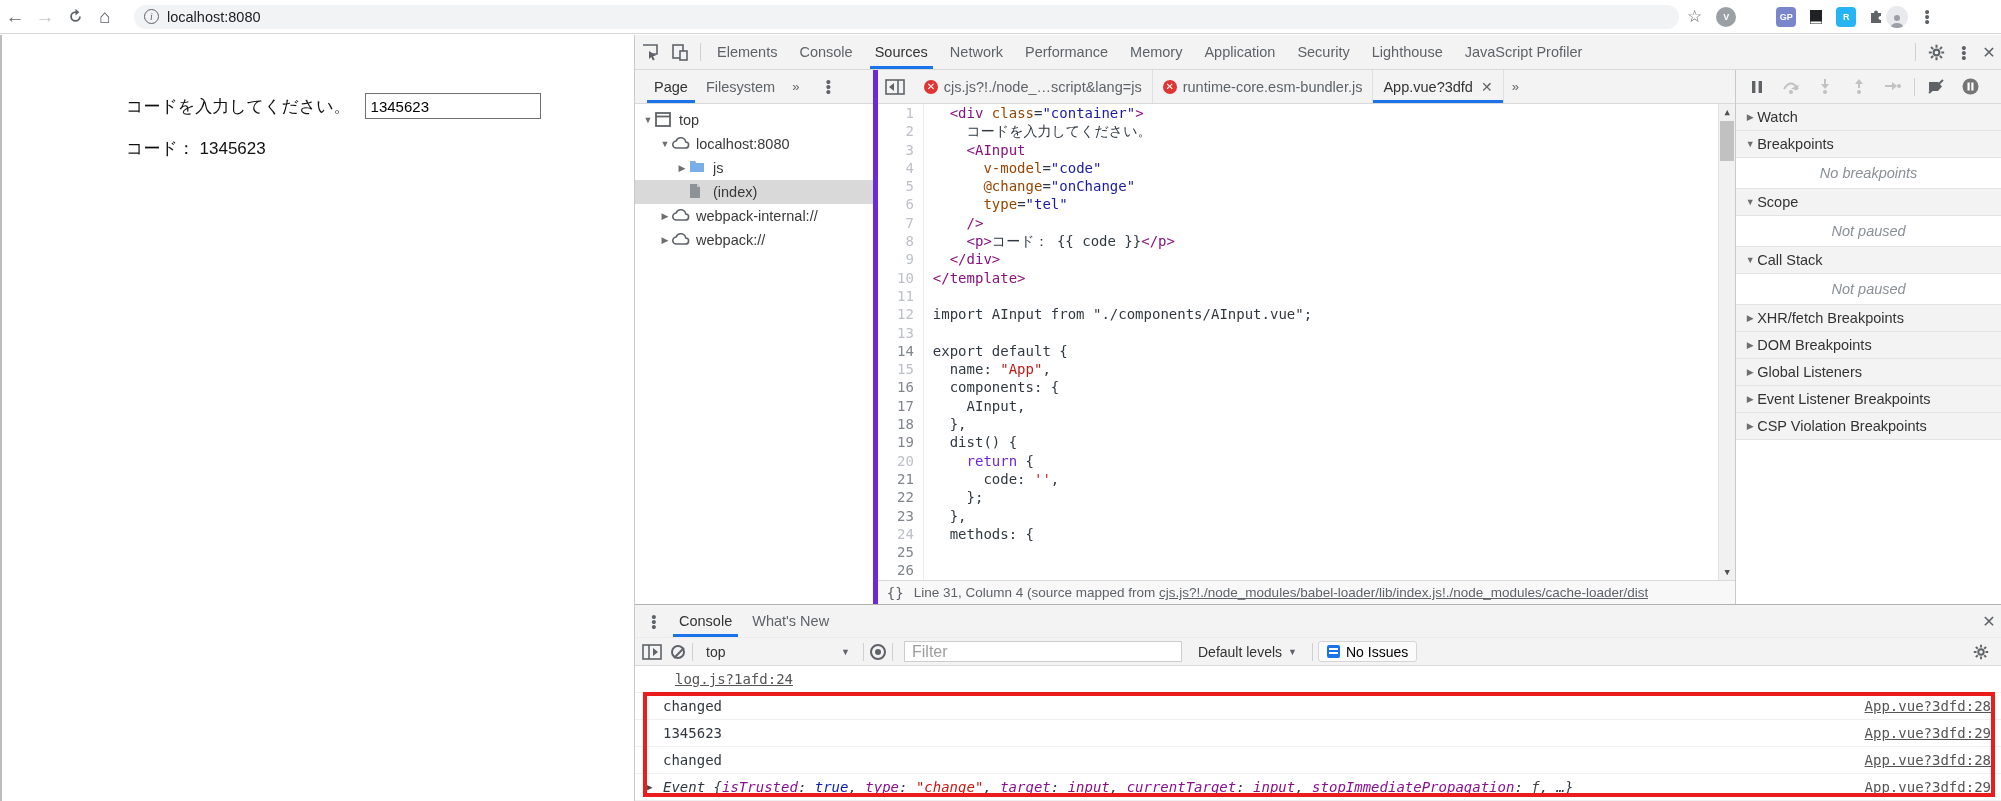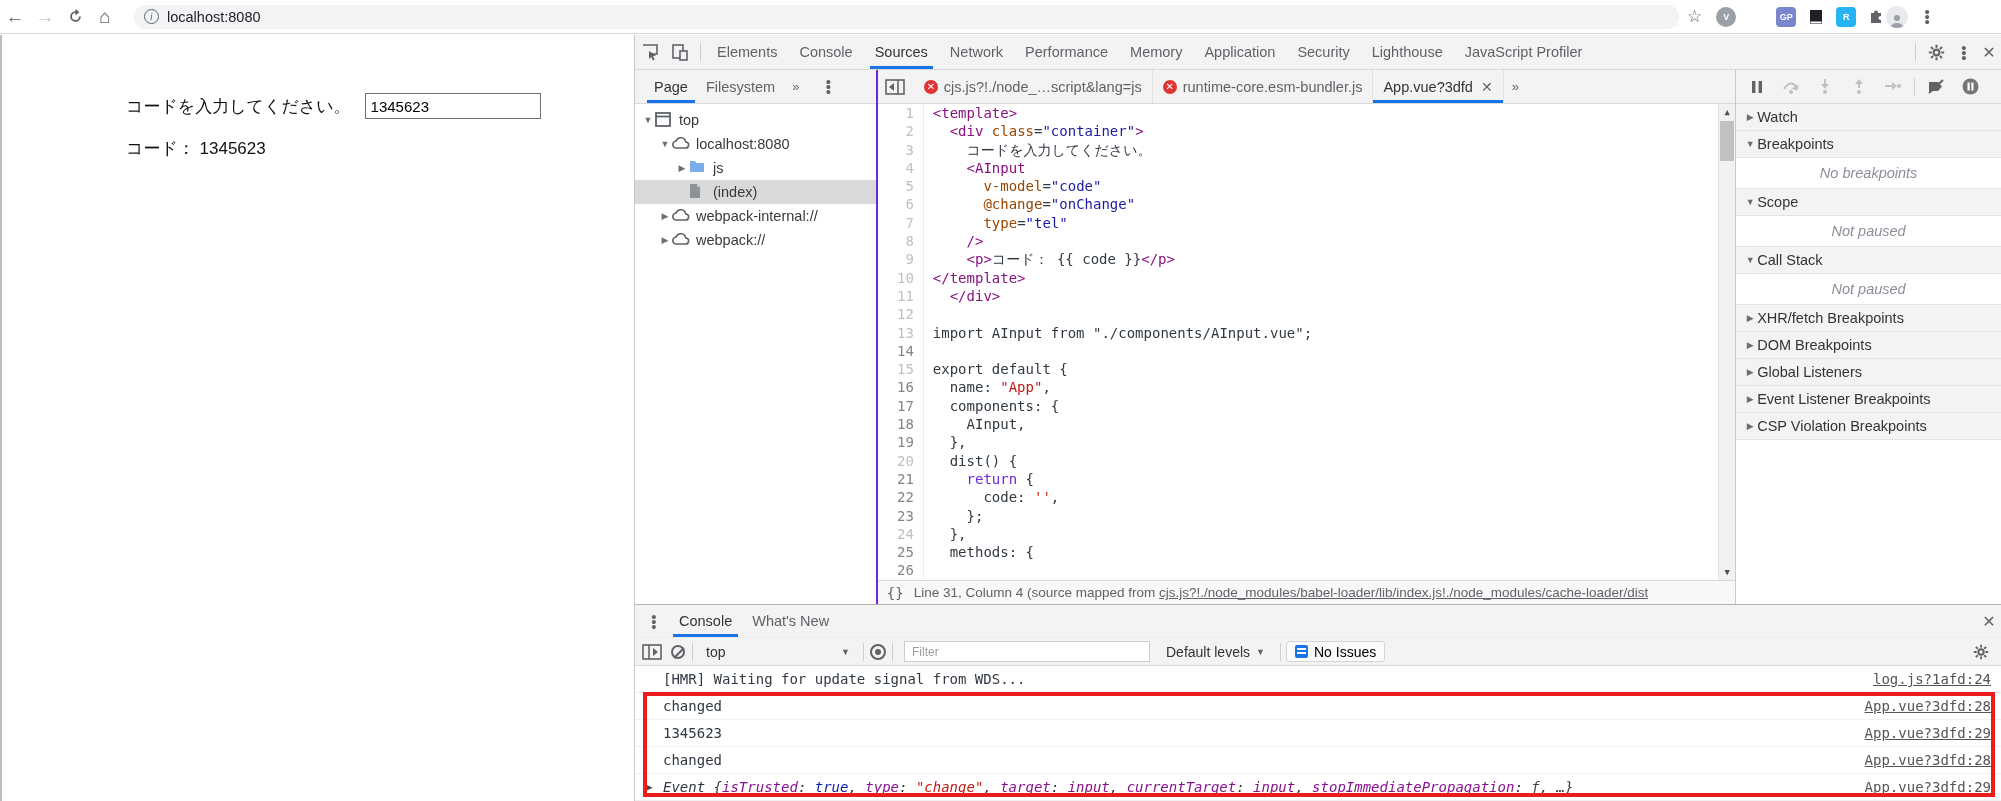--- a/index.html
+++ b/index.html
@@ -45,21 +45,21 @@
   .vdiv { width:1px; height:18px; background:#d0d0d0; margin:0 5px; }
   #dt-tabbar-tabs { display:flex; height:100%; align-items:stretch; }
   .dt-tab { padding:0 11px; display:flex; align-items:center; font-size:14.5px; color:#5f6368; position:relative; white-space:nowrap; }
   .dt-tab.active { color:#333; }
   .dt-tab.active::after { content:""; position:absolute; left:6px; right:6px; bottom:0; height:3px; background:#1a73e8; }
   .spacer { flex:1; }
   .close-x { font-size:16px; color:#5f6368; width:24px; text-align:center; }
 
   
   #dt-middle { height:534px; display:flex; }
-  #navigator { width:243px; border-right:2px solid #6d28d9; display:flex; flex-direction:column;justify-content:flex-end; }
+  #navigator { width:243px; border-right:5px solid #6d28d9; display:flex; flex-direction:column;justify-content:flex-end; }
   #nav-tabs { height:34px; border-bottom:1px solid #d9d9d9; display:flex; align-items:center; padding-left:10px; }
   .nav-tab { font-size:14.5px; color:#5f6368; padding:0 9px; height:100%; display:flex; align-items:center; position:relative; }
   .nav-tab.active { color:#333; }
   .nav-tab.active::after { content:""; position:absolute; left:2px; right:2px; bottom:0; height:3px; background:#1a73e8; }
   .chev2 { color:#5f6368; font-size:13px; padding:0 8px; }
   #nav-kebab { margin-left:14px; }
   #nav-tree { flex:1; background:#fff; padding-top:4px; }
   .tree-row { height:24px; display:flex; align-items:center; font-size:14.5px; color:#38393b; white-space:nowrap; }
   .tree-row.selected { background:#d9d9d9; }
   .twisty { width:14px; font-size:9px; color:#6e6e6e; text-align:center; flex:0 0 14px; }
@@ -116,21 +116,21 @@
   .con-tab { height:100%; display:flex; align-items:center; padding:0 10px; font-size:14.5px; color:#5f6368; position:relative; }
   .con-tab.active { color:#333; }
   .con-tab.active::after { content:""; position:absolute; left:4px; right:4px; bottom:0; height:3px; background:#1a73e8; }
   #con-toolbar { height:29px; border-top:1px solid #ececec; border-bottom:1px solid #d9d9d9; display:flex; align-items:center; }
   .clear-ic { width:14px; height:14px; border:2px solid #5f6368; border-radius:50%; position:relative; }
   .clear-ic::after { content:""; position:absolute; left:-1px; top:5px; width:14px; height:2px; background:#5f6368; transform:rotate(-45deg); }
   #ctx-select { width:160px; display:flex; align-items:center; font-size:14px; color:#333; padding-left:8px; }
   #ctx-select .dd { margin-left:auto; font-size:9px; color:#5f6368; padding-right:8px; }
   .eye { width:16px; height:16px; border:2px solid #5f6368; border-radius:50%; position:relative; }
   .eye::after { content:""; position:absolute; left:3px; top:3px; width:6px; height:6px; border-radius:50%; background:#5f6368; }
-  #filter-input { width:246px; height:21px; border:1px solid #cdcdcd; background:#fff; font-size:12px; padding:0 7px;
+  #filter-input { width:278px; height:21px; border:1px solid #cdcdcd; background:#fff; font-size:16px; padding:0 7px;
     font-family:"Liberation Sans",sans-serif; color:#333; margin:0 6px; }
   #filter-input::placeholder { color:#9e9e9e; }
   #levels { font-size:14px; color:#333; display:flex; align-items:center; gap:6px; padding:0 10px; }
   #levels .dd { font-size:9px; color:#5f6368; }
   #issues-chip { display:flex; align-items:center; gap:6px; border:1px solid #d5d5d5; border-radius:3px;
     height:21px; padding:0 8px; font-size:14px; color:#000000; background:#fbfbfb; }
   .issue-ic { width:13px; height:13px; background:#1a73e8; border-radius:2px; position:relative; }
   .issue-ic::after { content:""; position:absolute; left:2px; top:3px; width:9px; height:2px; background:#fff; box-shadow:0 4px 0 #fff; }
   #con-gear { margin-left:auto; margin-right:10px; }
   #con-messages { flex:1; background:#fff; font-family:"DejaVu Sans Mono",monospace; font-size:14px; color:#303942; }
@@ -361,31 +361,30 @@
             <div class="g strong">19</div>
             <div class="g dim">20</div>
             <div class="g strong">21</div>
             <div class="g strong">22</div>
             <div class="g strong">23</div>
             <div class="g dim">24</div>
             <div class="g strong">25</div>
             <div class="g strong">26</div>
           </div>
         <div id="code">
-            <div class="cl"><span class="tk-tag">&lt;template&gt;</span></div>
             <div class="cl"><span class="tk-plain">  </span><span class="tk-tag">&lt;div</span><span class="tk-plain"> </span><span class="tk-attr">class</span><span class="tk-plain">=</span><span class="tk-str">"container"</span><span class="tk-tag">&gt;</span></div>
             <div class="cl"><span class="tk-plain">    コードを入力してください。</span></div>
             <div class="cl"><span class="tk-plain">    </span><span class="tk-tag">&lt;AInput</span></div>
             <div class="cl"><span class="tk-plain">      </span><span class="tk-attr">v-model</span><span class="tk-plain">=</span><span class="tk-str">"code"</span></div>
             <div class="cl"><span class="tk-plain">      </span><span class="tk-attr">@change</span><span class="tk-plain">=</span><span class="tk-str">"onChange"</span></div>
             <div class="cl"><span class="tk-plain">      </span><span class="tk-attr">type</span><span class="tk-plain">=</span><span class="tk-str">"tel"</span></div>
             <div class="cl"><span class="tk-plain">    </span><span class="tk-tag">/&gt;</span></div>
             <div class="cl"><span class="tk-plain">    </span><span class="tk-tag">&lt;p&gt;</span><span class="tk-plain">コード： {{ code }}</span><span class="tk-tag">&lt;/p&gt;</span></div>
+            <div class="cl"><span class="tk-plain">  </span><span class="tk-tag">&lt;/div&gt;</span></div>
             <div class="cl"><span class="tk-tag">&lt;/template&gt;</span></div>
-            <div class="cl"><span class="tk-plain">  </span><span class="tk-tag">&lt;/div&gt;</span></div>
             <div class="cl"></div>
             <div class="cl"><span class="tk-plain">import AInput from "./components/AInput.vue";</span></div>
             <div class="cl"></div>
             <div class="cl"><span class="tk-plain">export default {</span></div>
             <div class="cl"><span class="tk-plain">  name: </span><span class="tk-jsstr">"App"</span><span class="tk-plain">,</span></div>
             <div class="cl"><span class="tk-plain">  components: {</span></div>
             <div class="cl"><span class="tk-plain">    AInput,</span></div>
             <div class="cl"><span class="tk-plain">  },</span></div>
             <div class="cl"><span class="tk-plain">  dist() {</span></div>
             <div class="cl"><span class="tk-plain">    </span><span class="tk-kw">return</span><span class="tk-plain"> {</span></div>
@@ -568,21 +567,20 @@
         <svg width="16" height="16" viewBox="0 0 20 20">
             <g stroke="#5f6368" stroke-width="2.4" fill="none">
               <circle cx="10" cy="10" r="3.4"></circle>
               <path d="M10 1v3.4M10 15.6V19M1 10h3.4M15.6 10H19M3.6 3.6l2.4 2.4M14 14l2.4 2.4M3.6 16.4L6 14M14 6l2.4-2.4"></path>
             </g>
           </svg>
       </span>
     </div>
     <div id="con-messages">
         <div class="con-row">
-          <span class="con-text"><span class="ck-plain">[HMR] Waiting for update signal from WDS...</span></span>
           <a class="con-link">log.js?1afd:24</a>
         </div>
         <div class="con-row">
           <span class="con-text"><span class="ck-plain">changed</span></span>
           <a class="con-link">App.vue?3dfd:28</a>
         </div>
         <div class="con-row">
           <span class="con-text"><span class="ck-plain">1345623</span></span>
           <a class="con-link">App.vue?3dfd:29</a>
         </div>

